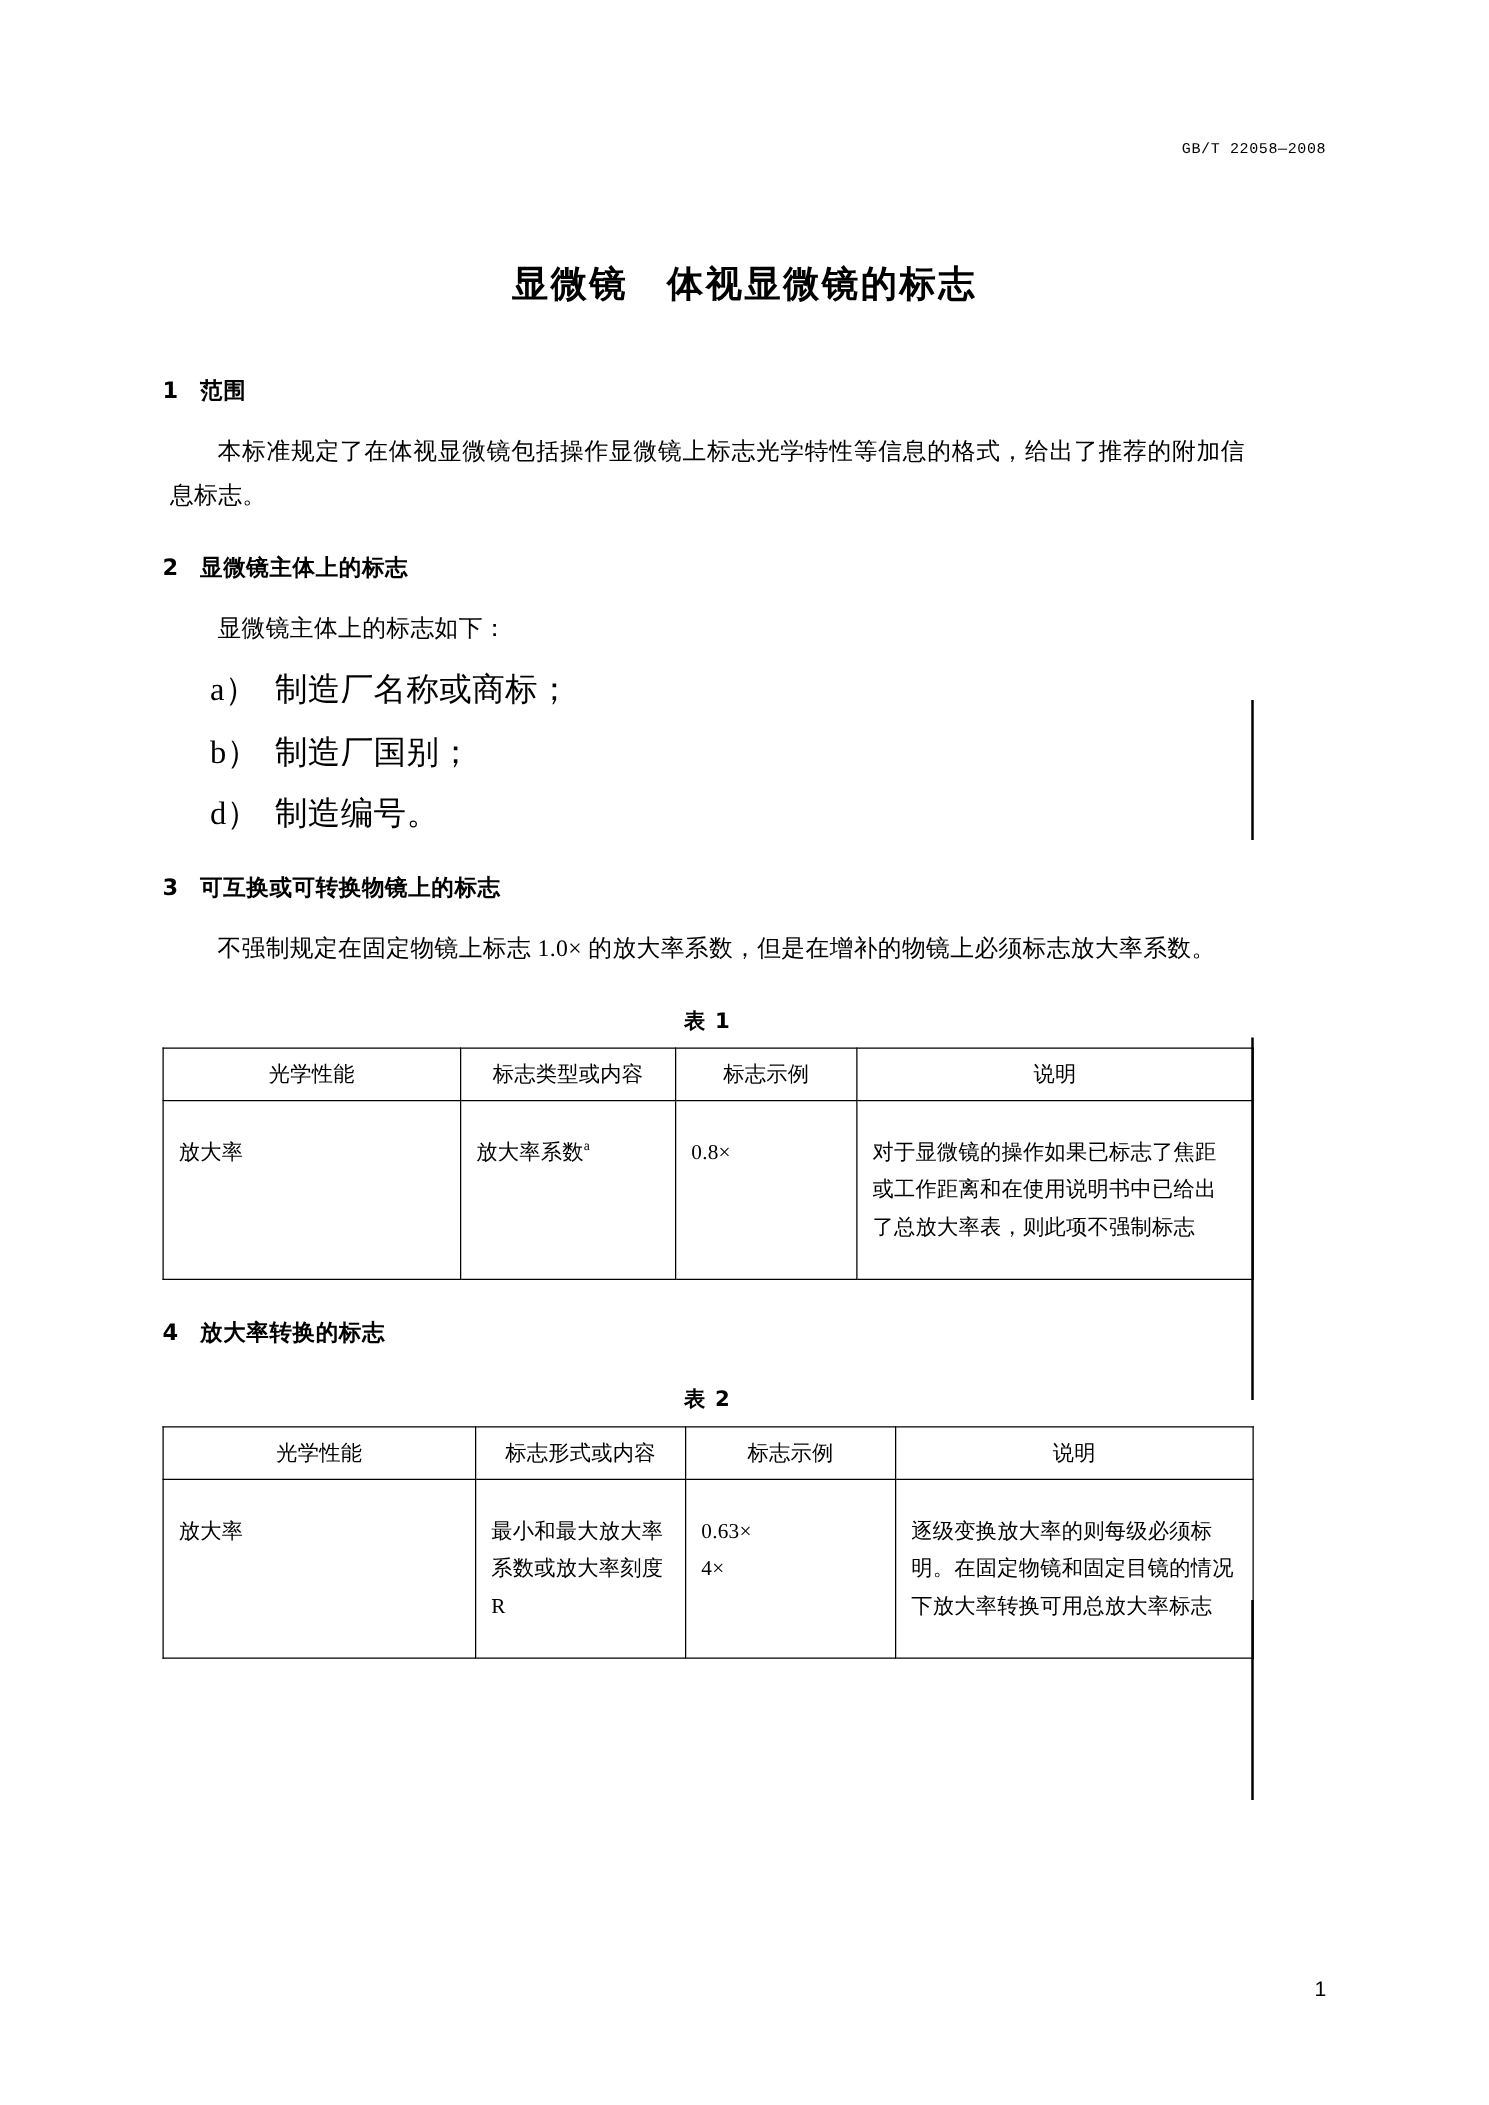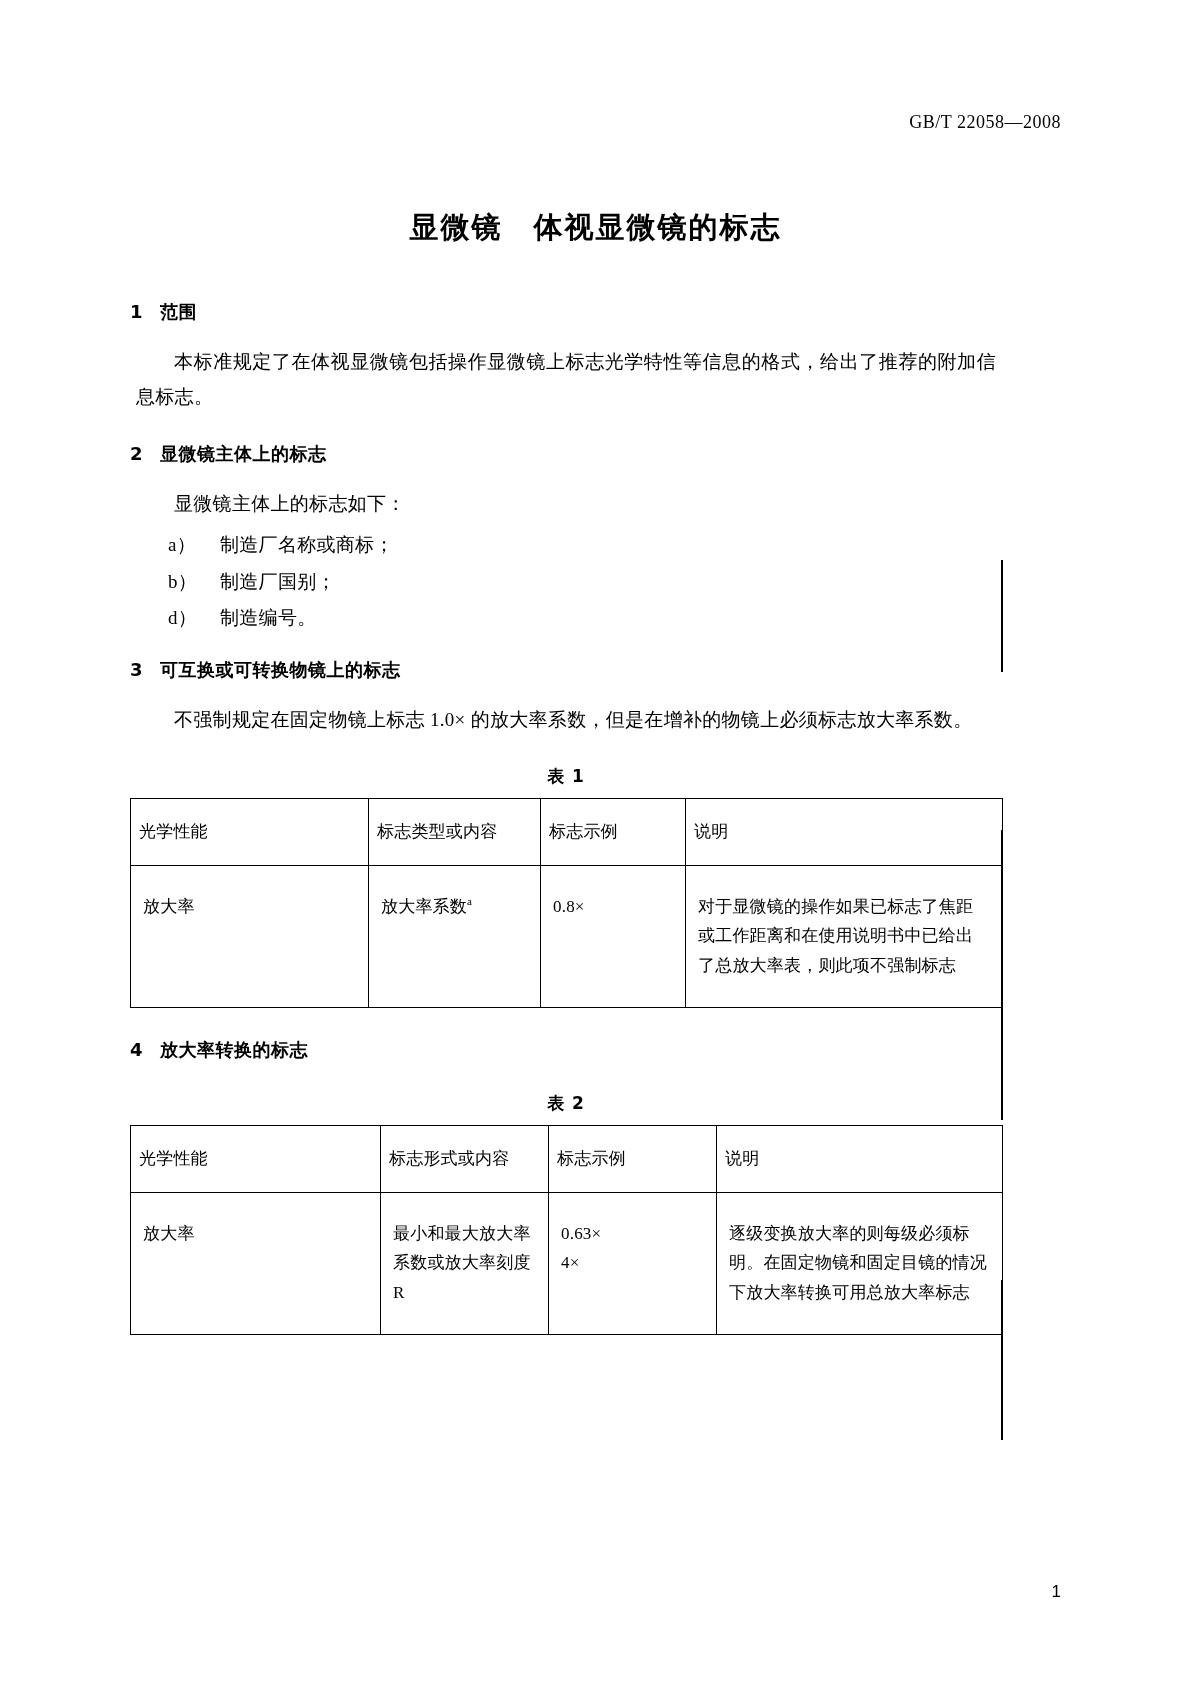--- a/index.html
+++ b/index.html
@@ -18,22 +18,22 @@
     position: absolute;
     top: 0; left: 0;
     width: 1191px;
     height: 1684px;
     box-sizing: border-box;
   }
   .header {
     position: absolute;
     top: 112px;
     right: 130px;
-    font-family: Liberation Serif, serif;
-    font-size: 18px;
+    font-family: Liberation Mono, monospace;
+    font-size: 12px;
     letter-spacing: 0.5px;
   }
   .doc-title {
     position: absolute;
     top: 208px;
     left: 0;
     width: 1191px;
     text-align: center;
     font-family: Liberation Sans, sans-serif;
     font-weight: bold;
@@ -59,21 +59,21 @@
   }
   .para {
     font-size: 19px;
     line-height: 1.85;
     text-indent: 2em;
     margin: 6px;
     text-align: justify;
     letter-spacing: 0.3px;
   }
   .list-item {
-    font-size: 19px;
+    font-size: 26px;
     line-height: 1.9;
     margin: 0;
     padding-left: 38px;
     letter-spacing: 0.3px;
   }
   .list-item .lbl {
     display: inline-block;
     width: 52px;
     font-family: "Liberation Serif", serif;
   }
@@ -97,22 +97,22 @@
   }
   table.gb td, table.gb th {
     border: 1px solid #000;
     padding: 26px 12px;
     vertical-align: top;
     font-weight: normal;
     line-height: 1.75;
     letter-spacing: 0.2px;
   }
   table.gb th {
-    text-align: left;
-    padding: 18px 8px;
+    text-align: center;
+    padding: 6px 8px;
   }
   td.note {
     padding: 14px 22px 16px 22px;
     line-height: 1.85;
   }
   td.note .sup {
     font-size: 12px;
     vertical-align: super;
   }
   td.note .note-line {

